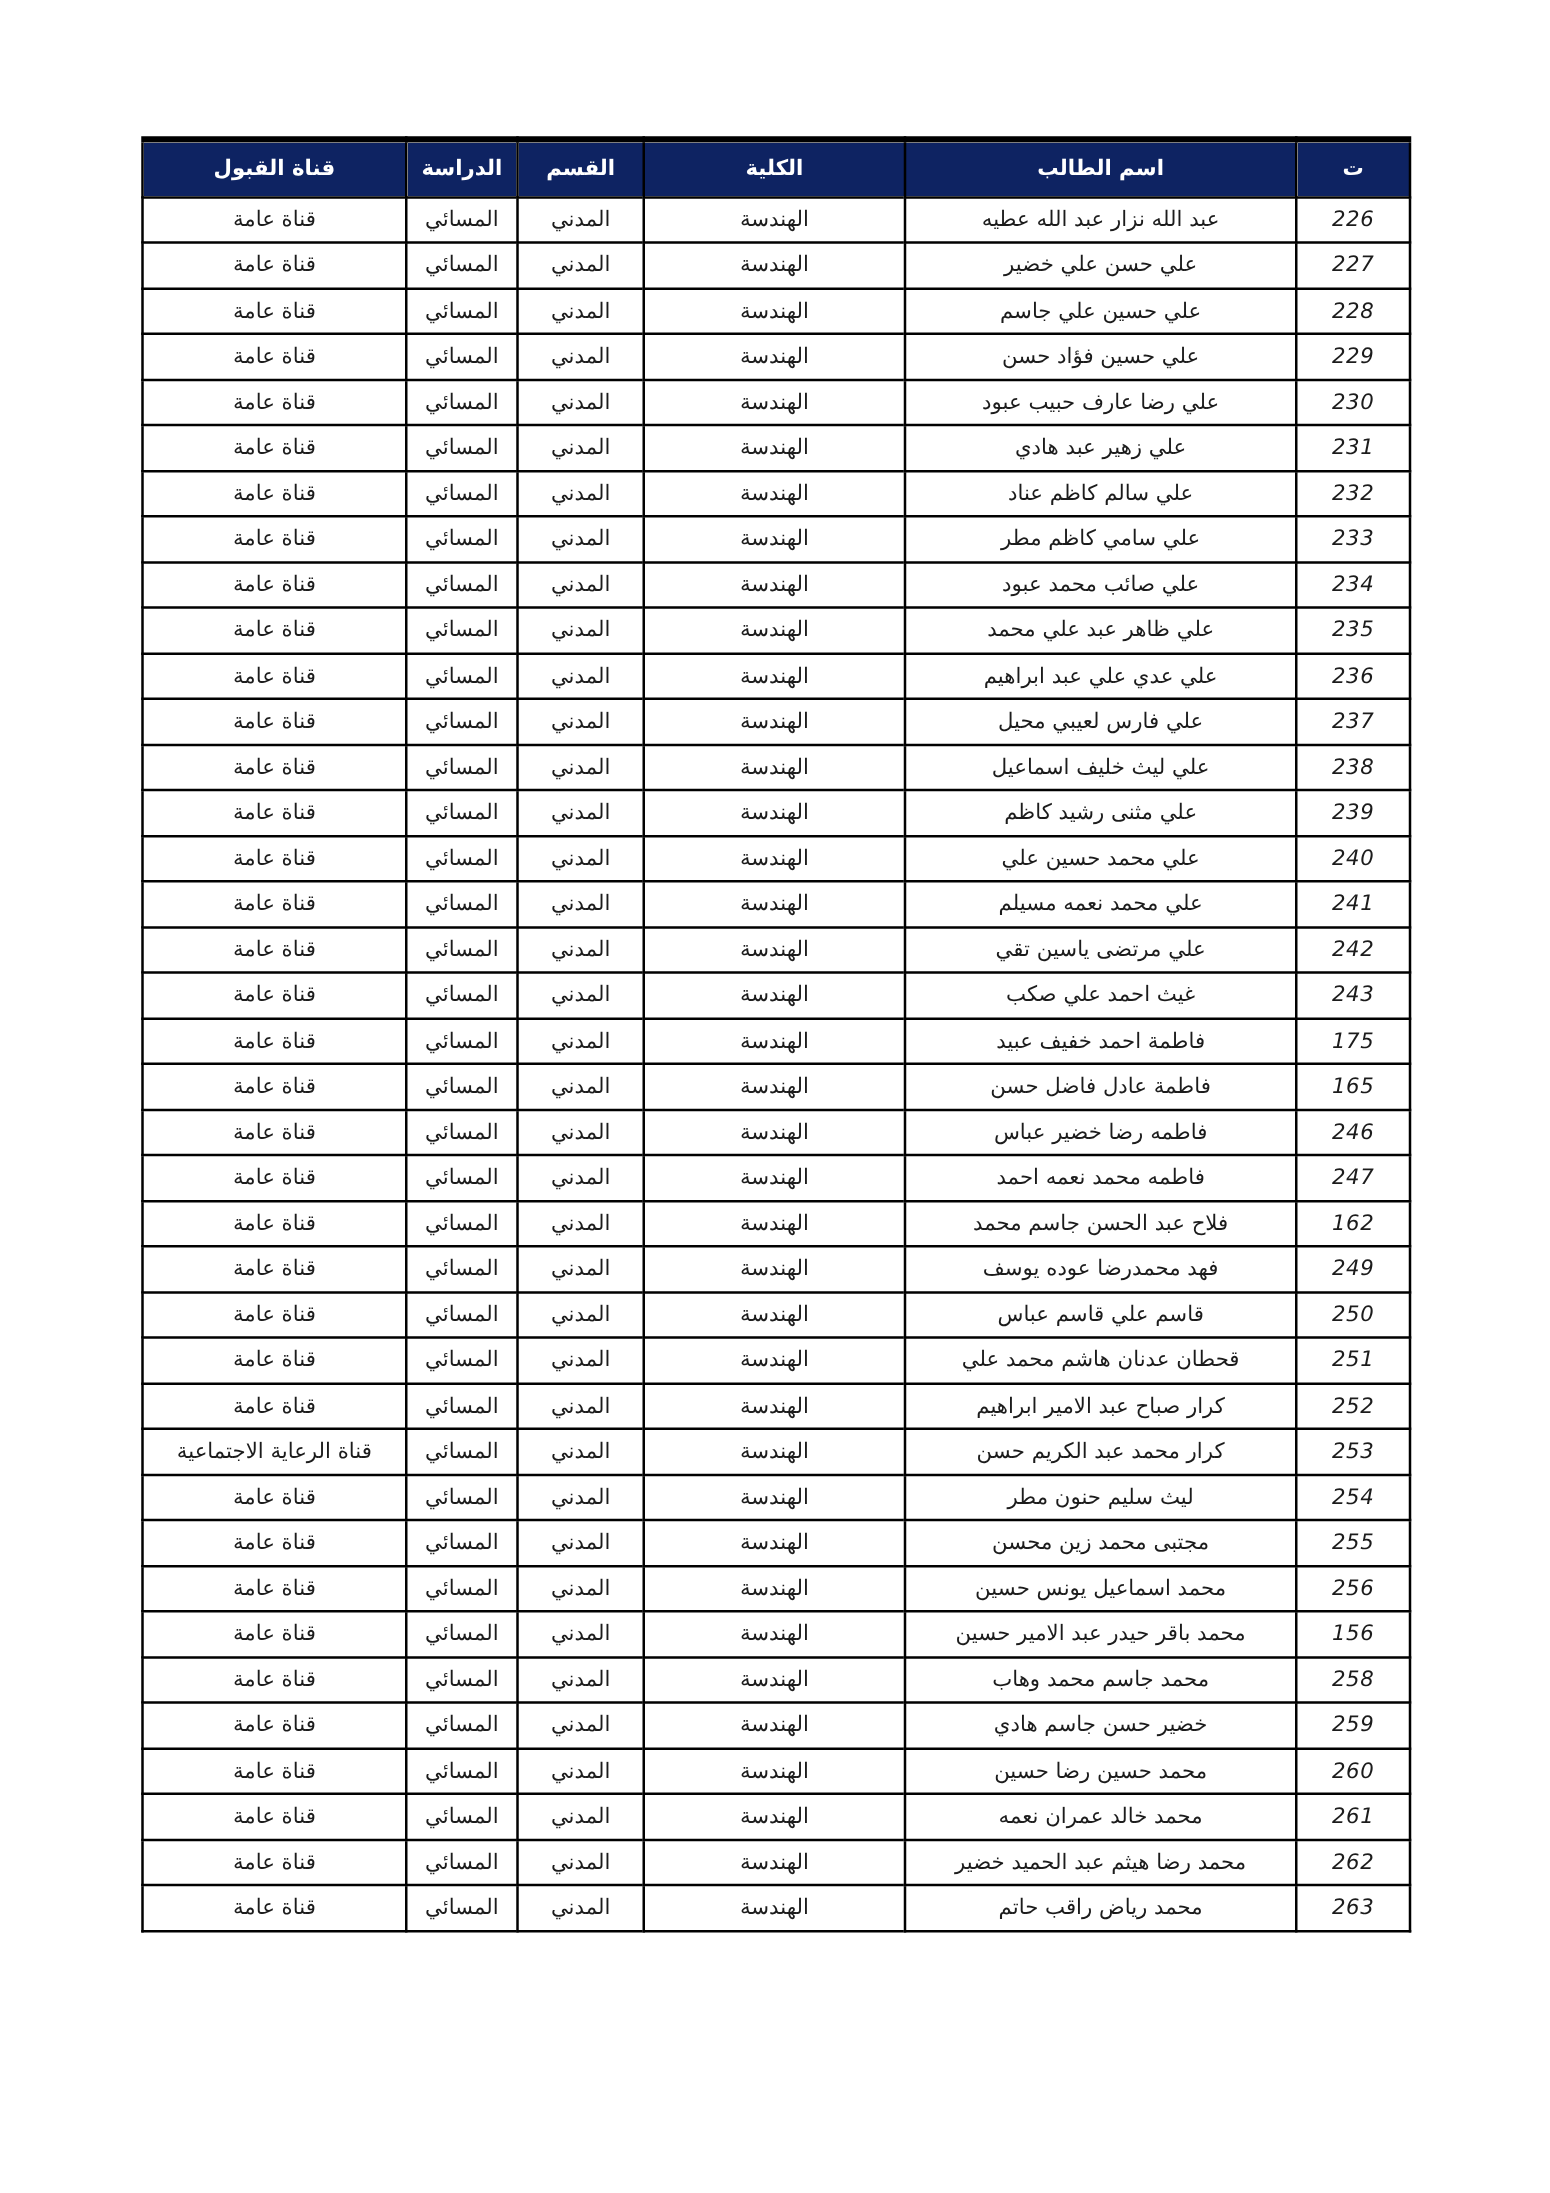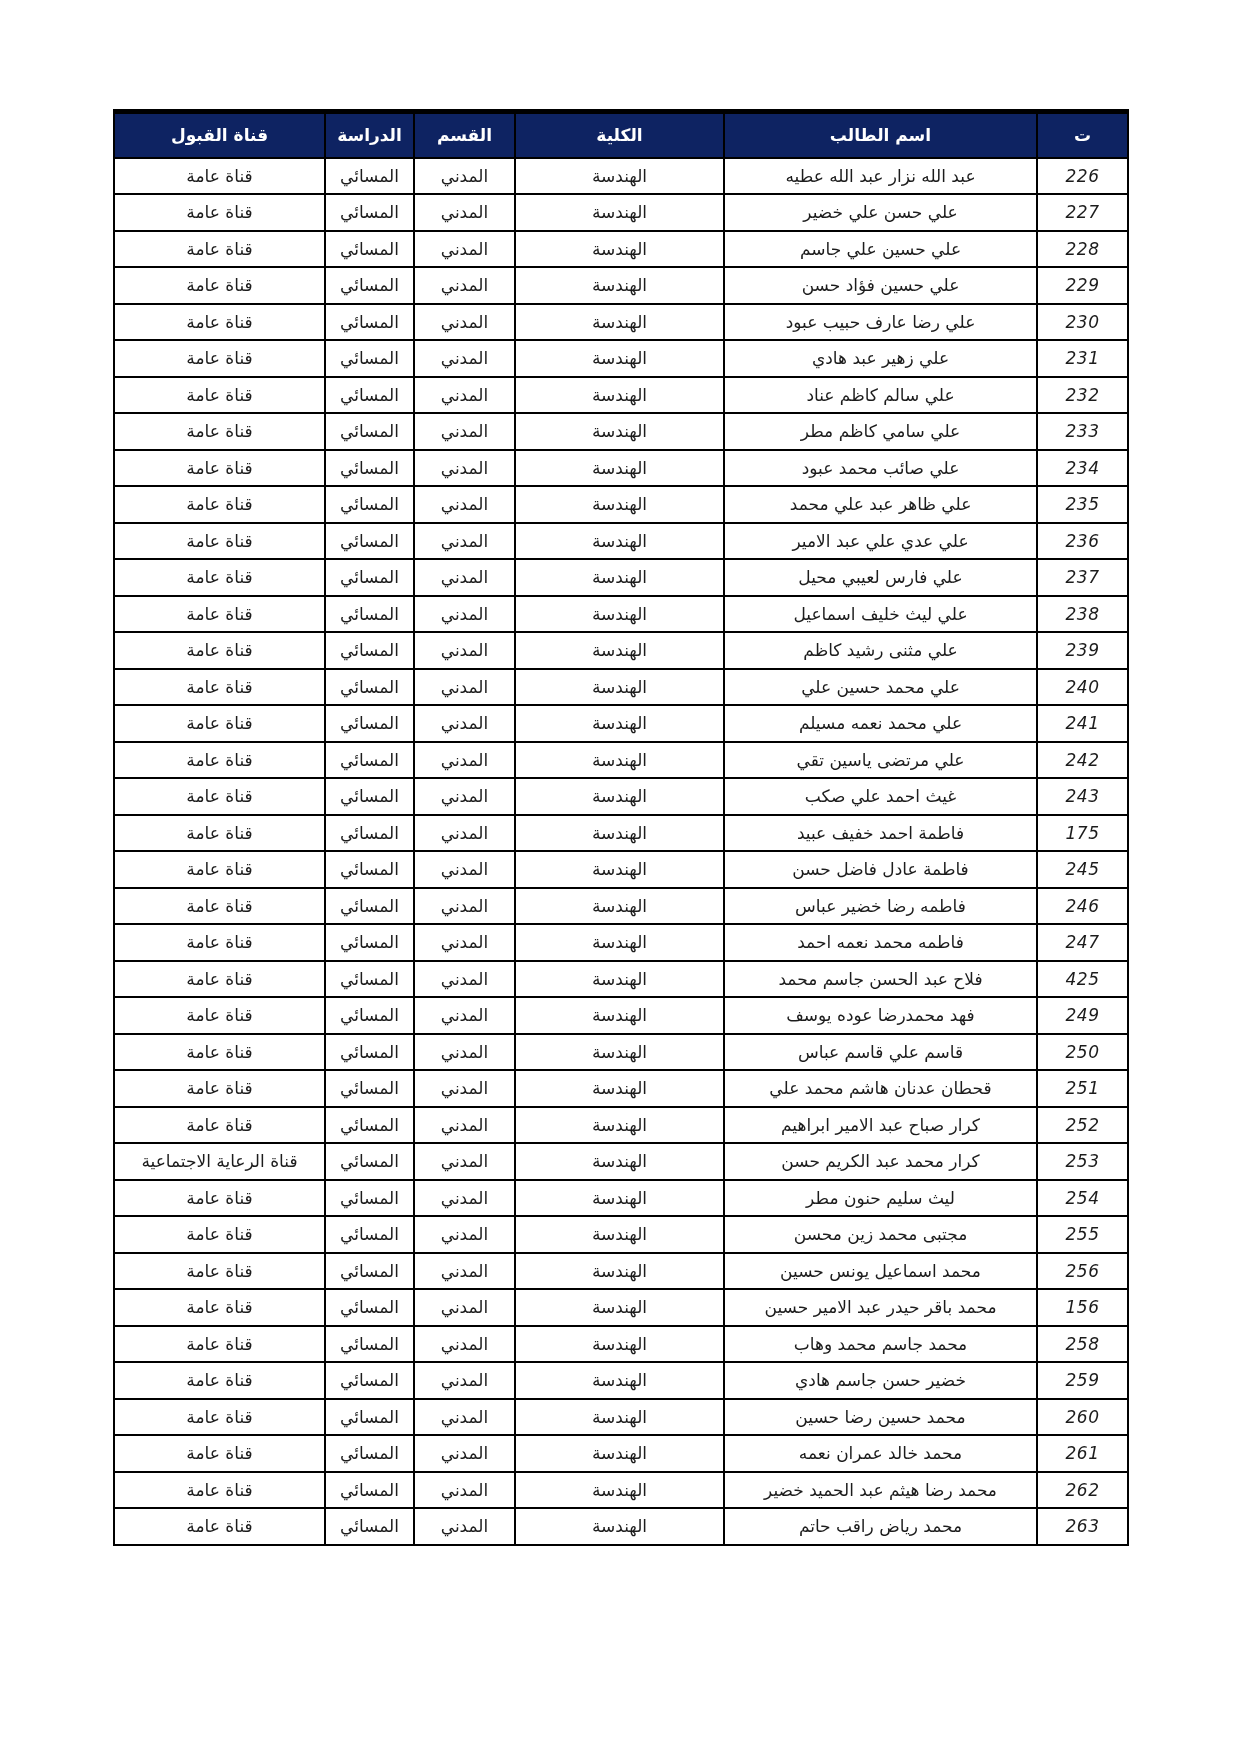--- a/index.html
+++ b/index.html
@@ -145,21 +145,21 @@
         <tr>
       <td class="f-no">235</td>
       <td class="f-name">علي ظاهر عبد علي محمد</td>
       <td class="f-college">الهندسة</td>
       <td class="f-department">المدني</td>
       <td class="f-study">المسائي</td>
       <td class="f-channel">قناة عامة</td>
     </tr>
         <tr>
       <td class="f-no">236</td>
-      <td class="f-name">علي عدي علي عبد الامير</td>
+      <td class="f-name">علي عدي علي عبد ابراهيم</td>
       <td class="f-college">الهندسة</td>
       <td class="f-department">المدني</td>
       <td class="f-study">المسائي</td>
       <td class="f-channel">قناة عامة</td>
     </tr>
         <tr>
       <td class="f-no">237</td>
       <td class="f-name">علي فارس لعيبي محيل</td>
       <td class="f-college">الهندسة</td>
       <td class="f-department">المدني</td>
@@ -216,21 +216,21 @@
     </tr>
         <tr>
       <td class="f-no">175</td>
       <td class="f-name">فاطمة احمد خفيف عبيد</td>
       <td class="f-college">الهندسة</td>
       <td class="f-department">المدني</td>
       <td class="f-study">المسائي</td>
       <td class="f-channel">قناة عامة</td>
     </tr>
         <tr>
-      <td class="f-no">245</td>
+      <td class="f-no">165</td>
       <td class="f-name">فاطمة عادل فاضل حسن</td>
       <td class="f-college">الهندسة</td>
       <td class="f-department">المدني</td>
       <td class="f-study">المسائي</td>
       <td class="f-channel">قناة عامة</td>
     </tr>
         <tr>
       <td class="f-no">246</td>
       <td class="f-name">فاطمه رضا خضير عباس</td>
       <td class="f-college">الهندسة</td>
@@ -240,21 +240,21 @@
     </tr>
         <tr>
       <td class="f-no">247</td>
       <td class="f-name">فاطمه محمد نعمه احمد</td>
       <td class="f-college">الهندسة</td>
       <td class="f-department">المدني</td>
       <td class="f-study">المسائي</td>
       <td class="f-channel">قناة عامة</td>
     </tr>
         <tr>
-      <td class="f-no">425</td>
+      <td class="f-no">162</td>
       <td class="f-name">فلاح عبد الحسن جاسم محمد</td>
       <td class="f-college">الهندسة</td>
       <td class="f-department">المدني</td>
       <td class="f-study">المسائي</td>
       <td class="f-channel">قناة عامة</td>
     </tr>
         <tr>
       <td class="f-no">249</td>
       <td class="f-name">فهد محمدرضا عوده يوسف</td>
       <td class="f-college">الهندسة</td>

